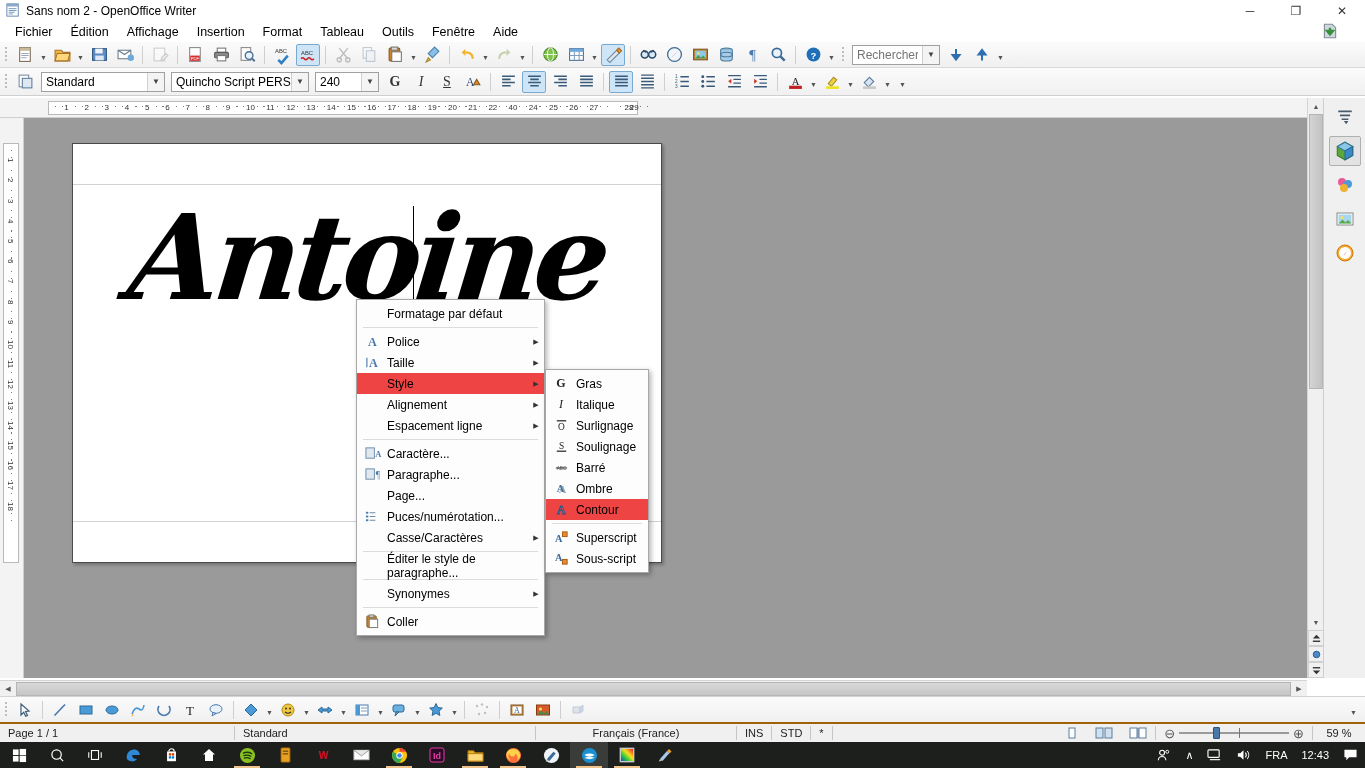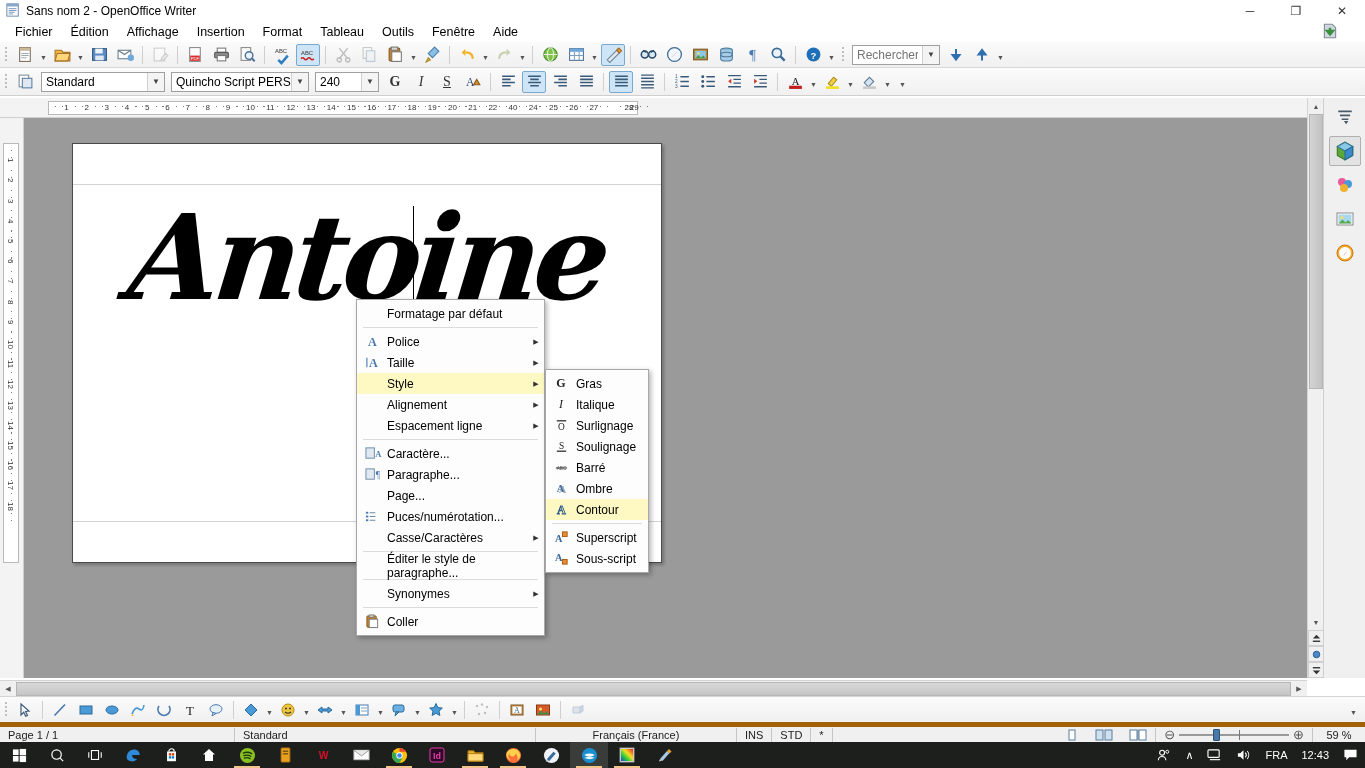--- a/index.html
+++ b/index.html
@@ -129,21 +129,21 @@
              justify-content:center; border:1px solid transparent; border-radius:2px; }
   .sb-item.sel { background:#e3e3e3; border-color:#b0b0b0; }
 
   
   .drawbar { position:absolute; left:0; bottom:46px; width:1365px; height:26px;
              background:linear-gradient(#fbfbfb,#f0f0f0); border-top:1px solid #d4d4d4;
              display:flex; align-items:center; }
 
   
   .statusbar { position:absolute; left:0; bottom:26px; width:1365px; height:20px;
-               background:#f0f0f0; border-top:5px solid #a16207; display:flex;
+               background:#f0f0f0; border-top:2px solid #a16207; display:flex;
                align-items:center; font-size:11px; color:#222; }
   .st-cell { padding:0 8px; height:20px; display:flex; align-items:center; }
   .st-sep { width:1px; height:14px; background:#c6c6c6; }
   .zoomslider { display:flex; align-items:center; gap:4px; }
   .zs-track { position:relative; width:110px; height:2px; background:#9a9a9a; }
   .zs-thumb { position:absolute; left:34px; top:-5px; width:7px; height:12px; background:#4a78a8;
               border:1px solid #2d5378; border-radius:1px; }
   .zs-mid { position:absolute; left:60px; top:-4px; width:1px; height:10px; background:#777; }
 
   
@@ -156,21 +156,21 @@
           color:#fff; font-size:11px; }
   .tray div { padding:0 7px; display:flex; align-items:center; height:26px; }
 
   
   .ctxmenu {
     position:absolute; left:356px; top:299px; width:189px;
     background:#fdfdfd; border:1px solid #a8a8a8; box-shadow:2px 2px 5px rgba(0,0,0,.3);
     padding:3px 0; z-index:40;
   }
   .ctx-row { height:21px; display:flex; align-items:center; font-size:12px; color:#000; position:relative; }
-  .ctx-row.hl { background:#fef9c3; }
+  .ctx-row.hl { background:#ef4444; }
   .ctx-ico { width:30px; height:21px; display:flex; align-items:center; justify-content:center; }
   .ctx-lbl { flex:1; }
   .ctx-arr { width:16px; font-size:7px; color:#333; text-align:center; }
   .ctx-div { height:1px; background:#dcdcdc; margin:3px 6px; }
 
   .submenu {
     position:absolute; left:545px; top:369px; width:104px;
     background:#fdfdfd; border:1px solid #a8a8a8; box-shadow:2px 2px 5px rgba(0,0,0,.3);
     padding:3px 0; z-index:50;
   }

